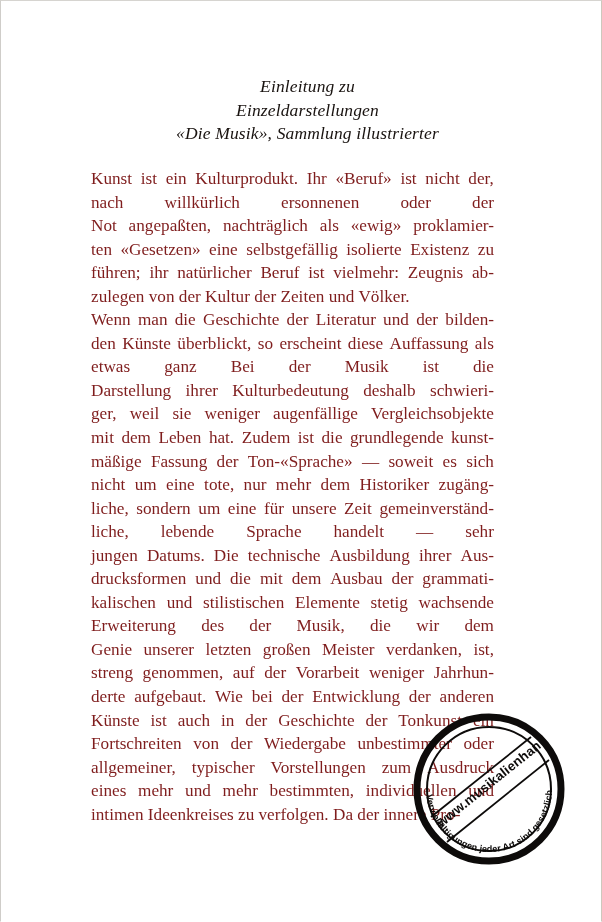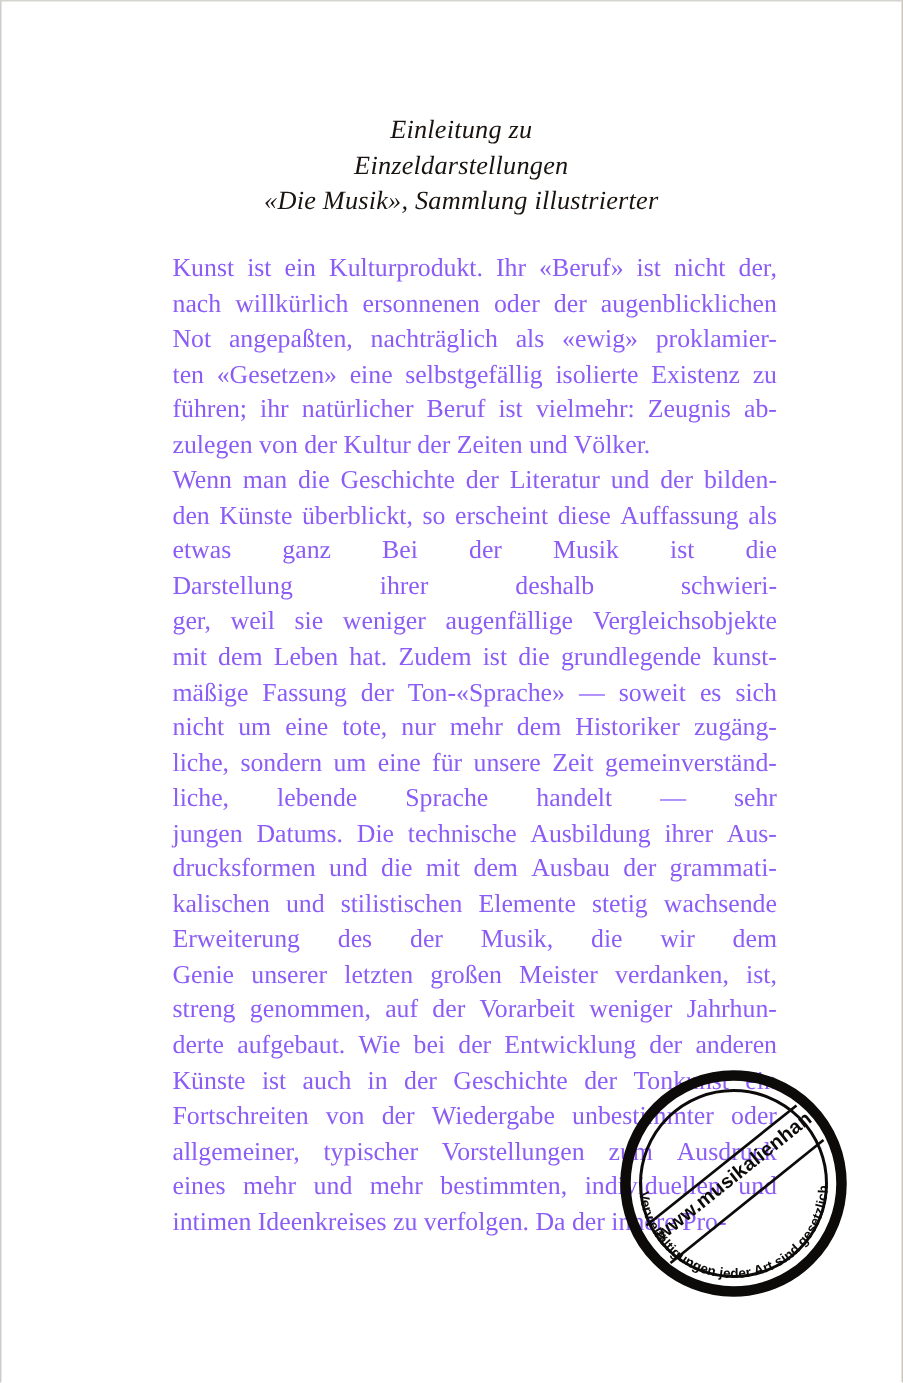--- a/index.html
+++ b/index.html
@@ -44,22 +44,21 @@
   }
 
   
   .body-text {
     position: absolute;
     left: 90px;
     top: 166px;
     width: 403px;
     font-size: 17.2px;
     line-height: 23.55px;
-    color: #8b5cf6;
-    margin-left: 24px;
+    color: #7f1d1d;
   }
 
   .text-line {
     display: block;
     white-space: nowrap;
     position: relative;
   }
 
   
   .text-line.justify {
@@ -114,32 +113,32 @@
   <div class="title-block">
     <span class="title-line">Einleitung zu</span>
     <span class="title-line">Einzeldarstellungen</span>
     <span class="title-line">«Die Musik», Sammlung illustrierter</span>
   </div>
 
   <div class="body-text">
 
     <div class="para">
       <span class="text-line justify"><span>Kunst</span><span>ist</span><span>ein</span><span>Kulturprodukt.</span><span>Ihr</span><span>«Beruf»</span><span>ist</span><span>nicht</span><span>der,</span></span>
-      <span class="text-line justify"><span>nach</span><span>willkürlich</span><span>ersonnenen</span><span>oder</span><span>der</span><span>augenblicklichen</span></span>
+      <span class="text-line justify"><span>nach</span><span>willkürlich</span><span>ersonnenen</span><span>oder</span><span>der</span></span>
       <span class="text-line justify"><span>Not</span><span>angepaßten,</span><span>nachträglich</span><span>als</span><span>«ewig»</span><span>proklamier-</span></span>
       <span class="text-line justify"><span>ten</span><span>«Gesetzen»</span><span>eine</span><span>selbstgefällig</span><span>isolierte</span><span>Existenz</span><span>zu</span></span>
       <span class="text-line justify"><span>führen;</span><span>ihr</span><span>natürlicher</span><span>Beruf</span><span>ist</span><span>vielmehr:</span><span>Zeugnis</span><span>ab-</span></span>
       <span class="text-line">zulegen von der Kultur der Zeiten und Völker.</span>
     </div>
 
     <div class="para">
       <span class="text-line justify"><span>Wenn</span><span>man</span><span>die</span><span>Geschichte</span><span>der</span><span>Literatur</span><span>und</span><span>der</span><span>bilden-</span></span>
       <span class="text-line justify"><span>den</span><span>Künste</span><span>überblickt,</span><span>so</span><span>erscheint</span><span>diese</span><span>Auffassung</span><span>als</span></span>
       <span class="text-line justify"><span>etwas</span><span>ganz</span><span>Bei</span><span>der</span><span>Musik</span><span>ist</span><span>die</span></span>
-      <span class="text-line justify"><span>Darstellung</span><span>ihrer</span><span>deshalb</span><span>schwieri-</span></span>
+      <span class="text-line justify"><span>Darstellung</span><span>ihrer</span><span>Kulturbedeutung</span><span>deshalb</span><span>schwieri-</span></span>
       <span class="text-line justify"><span>ger,</span><span>weil</span><span>sie</span><span>weniger</span><span>augenfällige</span><span>Vergleichsobjekte</span></span>
       <span class="text-line justify"><span>mit</span><span>dem</span><span>Leben</span><span>hat.</span><span>Zudem</span><span>ist</span><span>die</span><span>grundlegende</span><span>kunst-</span></span>
       <span class="text-line justify"><span>mäßige</span><span>Fassung</span><span>der</span><span>Ton-«Sprache»</span><span>—</span><span>soweit</span><span>es</span><span>sich</span></span>
       <span class="text-line justify"><span>nicht</span><span>um</span><span>eine</span><span>tote,</span><span>nur</span><span>mehr</span><span>dem</span><span>Historiker</span><span>zugäng-</span></span>
       <span class="text-line justify"><span>liche,</span><span>sondern</span><span>um</span><span>eine</span><span>für</span><span>unsere</span><span>Zeit</span><span>gemeinverständ-</span></span>
       <span class="text-line justify"><span>liche,</span><span>lebende</span><span>Sprache</span><span>handelt</span><span>—</span><span>sehr</span></span>
       <span class="text-line justify"><span>jungen</span><span>Datums.</span><span>Die</span><span>technische</span><span>Ausbildung</span><span>ihrer</span><span>Aus-</span></span>
       <span class="text-line justify"><span>drucksformen</span><span>und</span><span>die</span><span>mit</span><span>dem</span><span>Ausbau</span><span>der</span><span>grammati-</span></span>
       <span class="text-line justify"><span>kalischen</span><span>und</span><span>stilistischen</span><span>Elemente</span><span>stetig</span><span>wachsende</span></span>
       <span class="text-line justify"><span>Erweiterung</span><span>des</span><span>der</span><span>Musik,</span><span>die</span><span>wir</span><span>dem</span></span>

